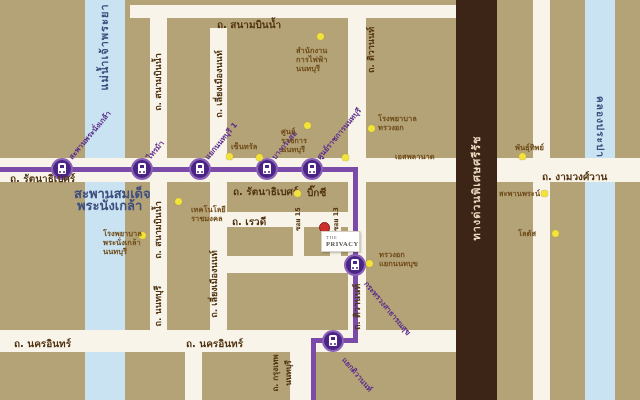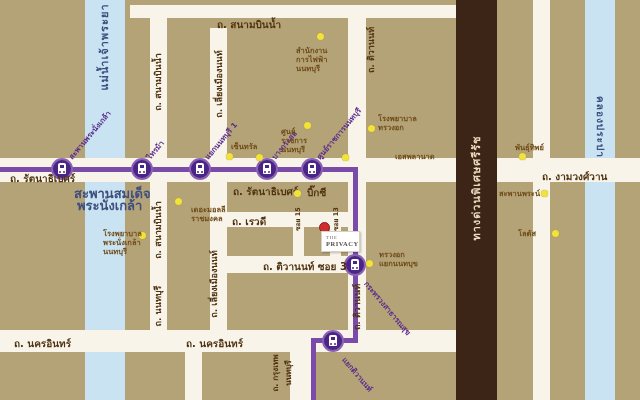--- a/index.html
+++ b/index.html
@@ -100,21 +100,20 @@
   <div class="dlabel" style="left:273px;top:152px;">บางกระสอ</div>
   <div class="dlabel" style="left:318px;top:152px;">ศูนย์ราชการนนทบุรี</div>
   <div class="dlabel down" style="left:366px;top:276px;">กระทรวงสาธารณสุข</div>
   <div class="dlabel down" style="left:344px;top:352px;">แยกติวานนท์</div>
 
   <div class="rlabel" style="left:217px;top:17px;">ถ. สนามบินน้ำ</div>
   <div class="rlabel" style="left:10px;top:171px;">ถ. รัตนาธิเบศร์</div>
   <div class="rlabel" style="left:233px;top:184px;">ถ. รัตนาธิเบศร์</div>
   <div class="rlabel" style="left:542px;top:169px;text-align:center;">ถ. งามวงศ์วาน</div>
   <div class="rlabel" style="left:232px;top:214px;">ถ. เรวดี</div>
-  <div class="rlabel" style="left:263px;top:259px;">ถ. ติวานนท์ ซอย 3</div>
   <div class="rlabel" style="left:14px;top:336px;">ถ. นครอินทร์</div>
   <div class="rlabel" style="left:186px;top:336px;">ถ. นครอินทร์</div>
 
   <div class="blabel" style="left:74px;top:183px;">สะพานสมเด็จ</div>
   <div class="blabel" style="left:77px;top:195px;">พระนั่งเกล้า</div>
 
   <div class="vlabel" style="left:158px;top:82px;">ถ. สนามบินน้ำ</div>
   <div class="vlabel" style="left:158px;top:230px;">ถ. สนามบินน้ำ</div>
   <div class="vlabel" style="left:158px;top:306px;">ถ. นนทบุรี</div>
   <div class="vlabel" style="left:219px;top:84px;">ถ. เลี่ยงเมืองนนท์</div>
@@ -133,21 +132,21 @@
 
   <div class="dot" style="left:317px;top:33px;"></div>
   <div class="lm" style="left:296px;top:46px;">
     <div>สำนักงาน</div>
     <div>การไฟฟ้า</div>
     <div>นนทบุรี</div>
   </div>
 
   <div class="dot" style="left:175px;top:198px;"></div>
   <div class="lm" style="left:191px;top:205px;">
-    <div>เดอะมอลลี</div>
+    <div>เทคโนโลยี</div>
     <div>ราชมงคล</div>
   </div>
 
   <div class="dot" style="left:139px;top:232px;"></div>
   <div class="lm" style="left:103px;top:229px;">
     <div>โรงพยาบาล</div>
     <div>พระนั่งเกล้า</div>
     <div>นนทบุรี</div>
   </div>
 

